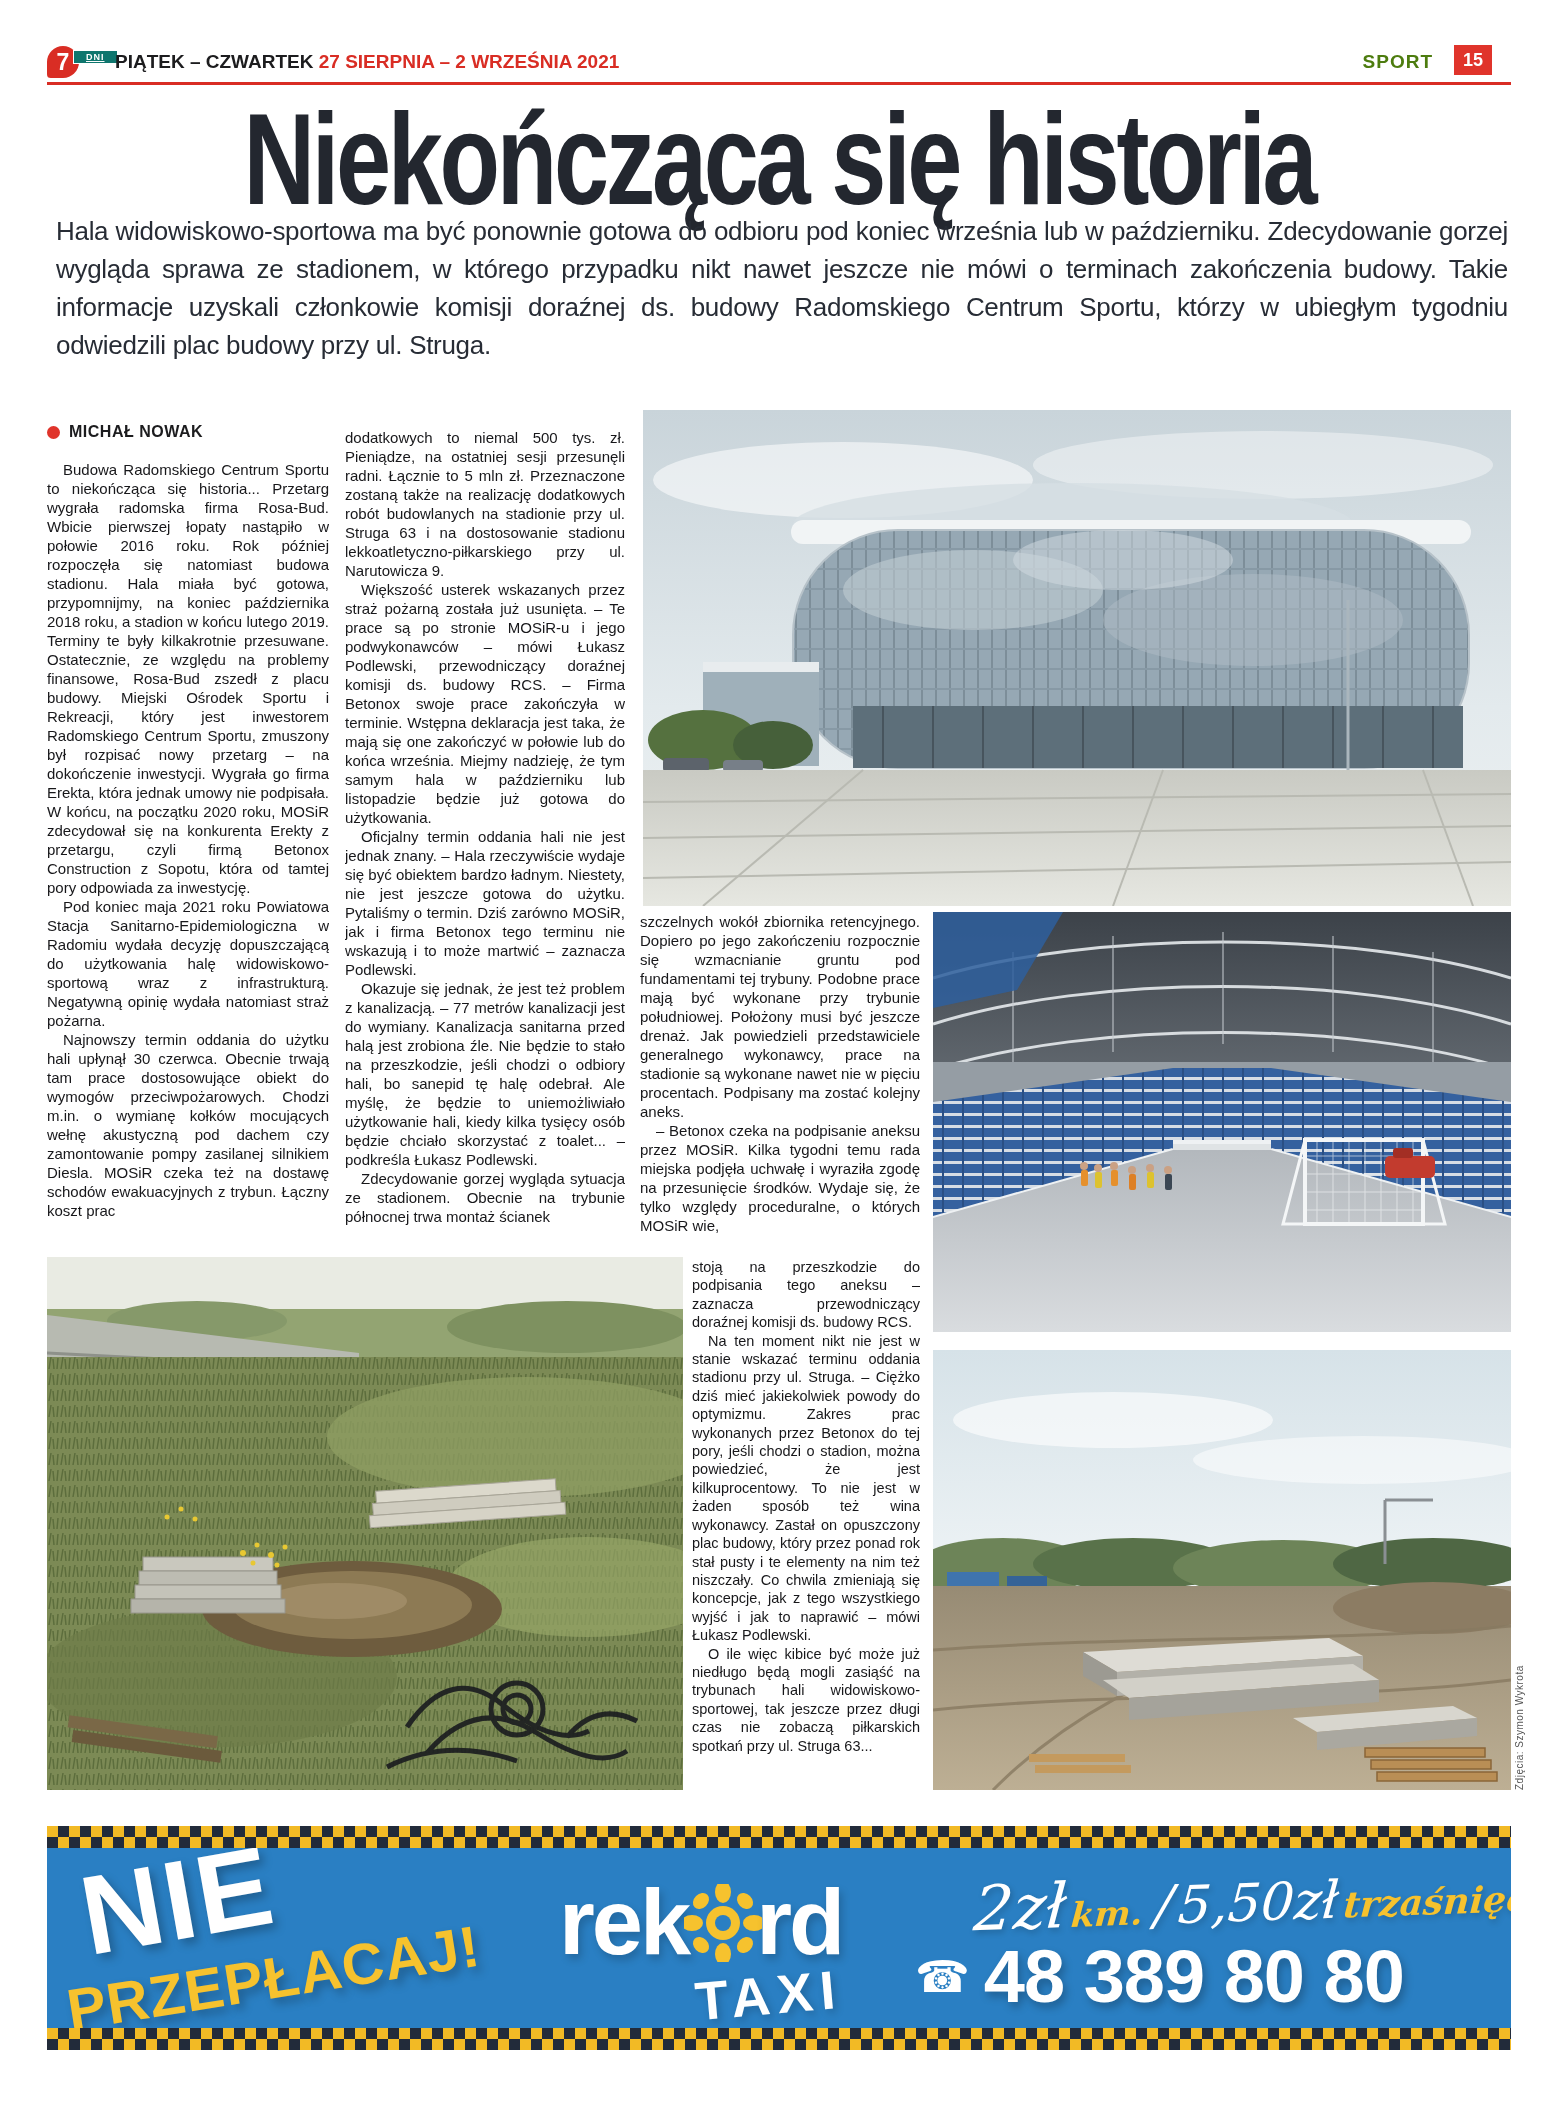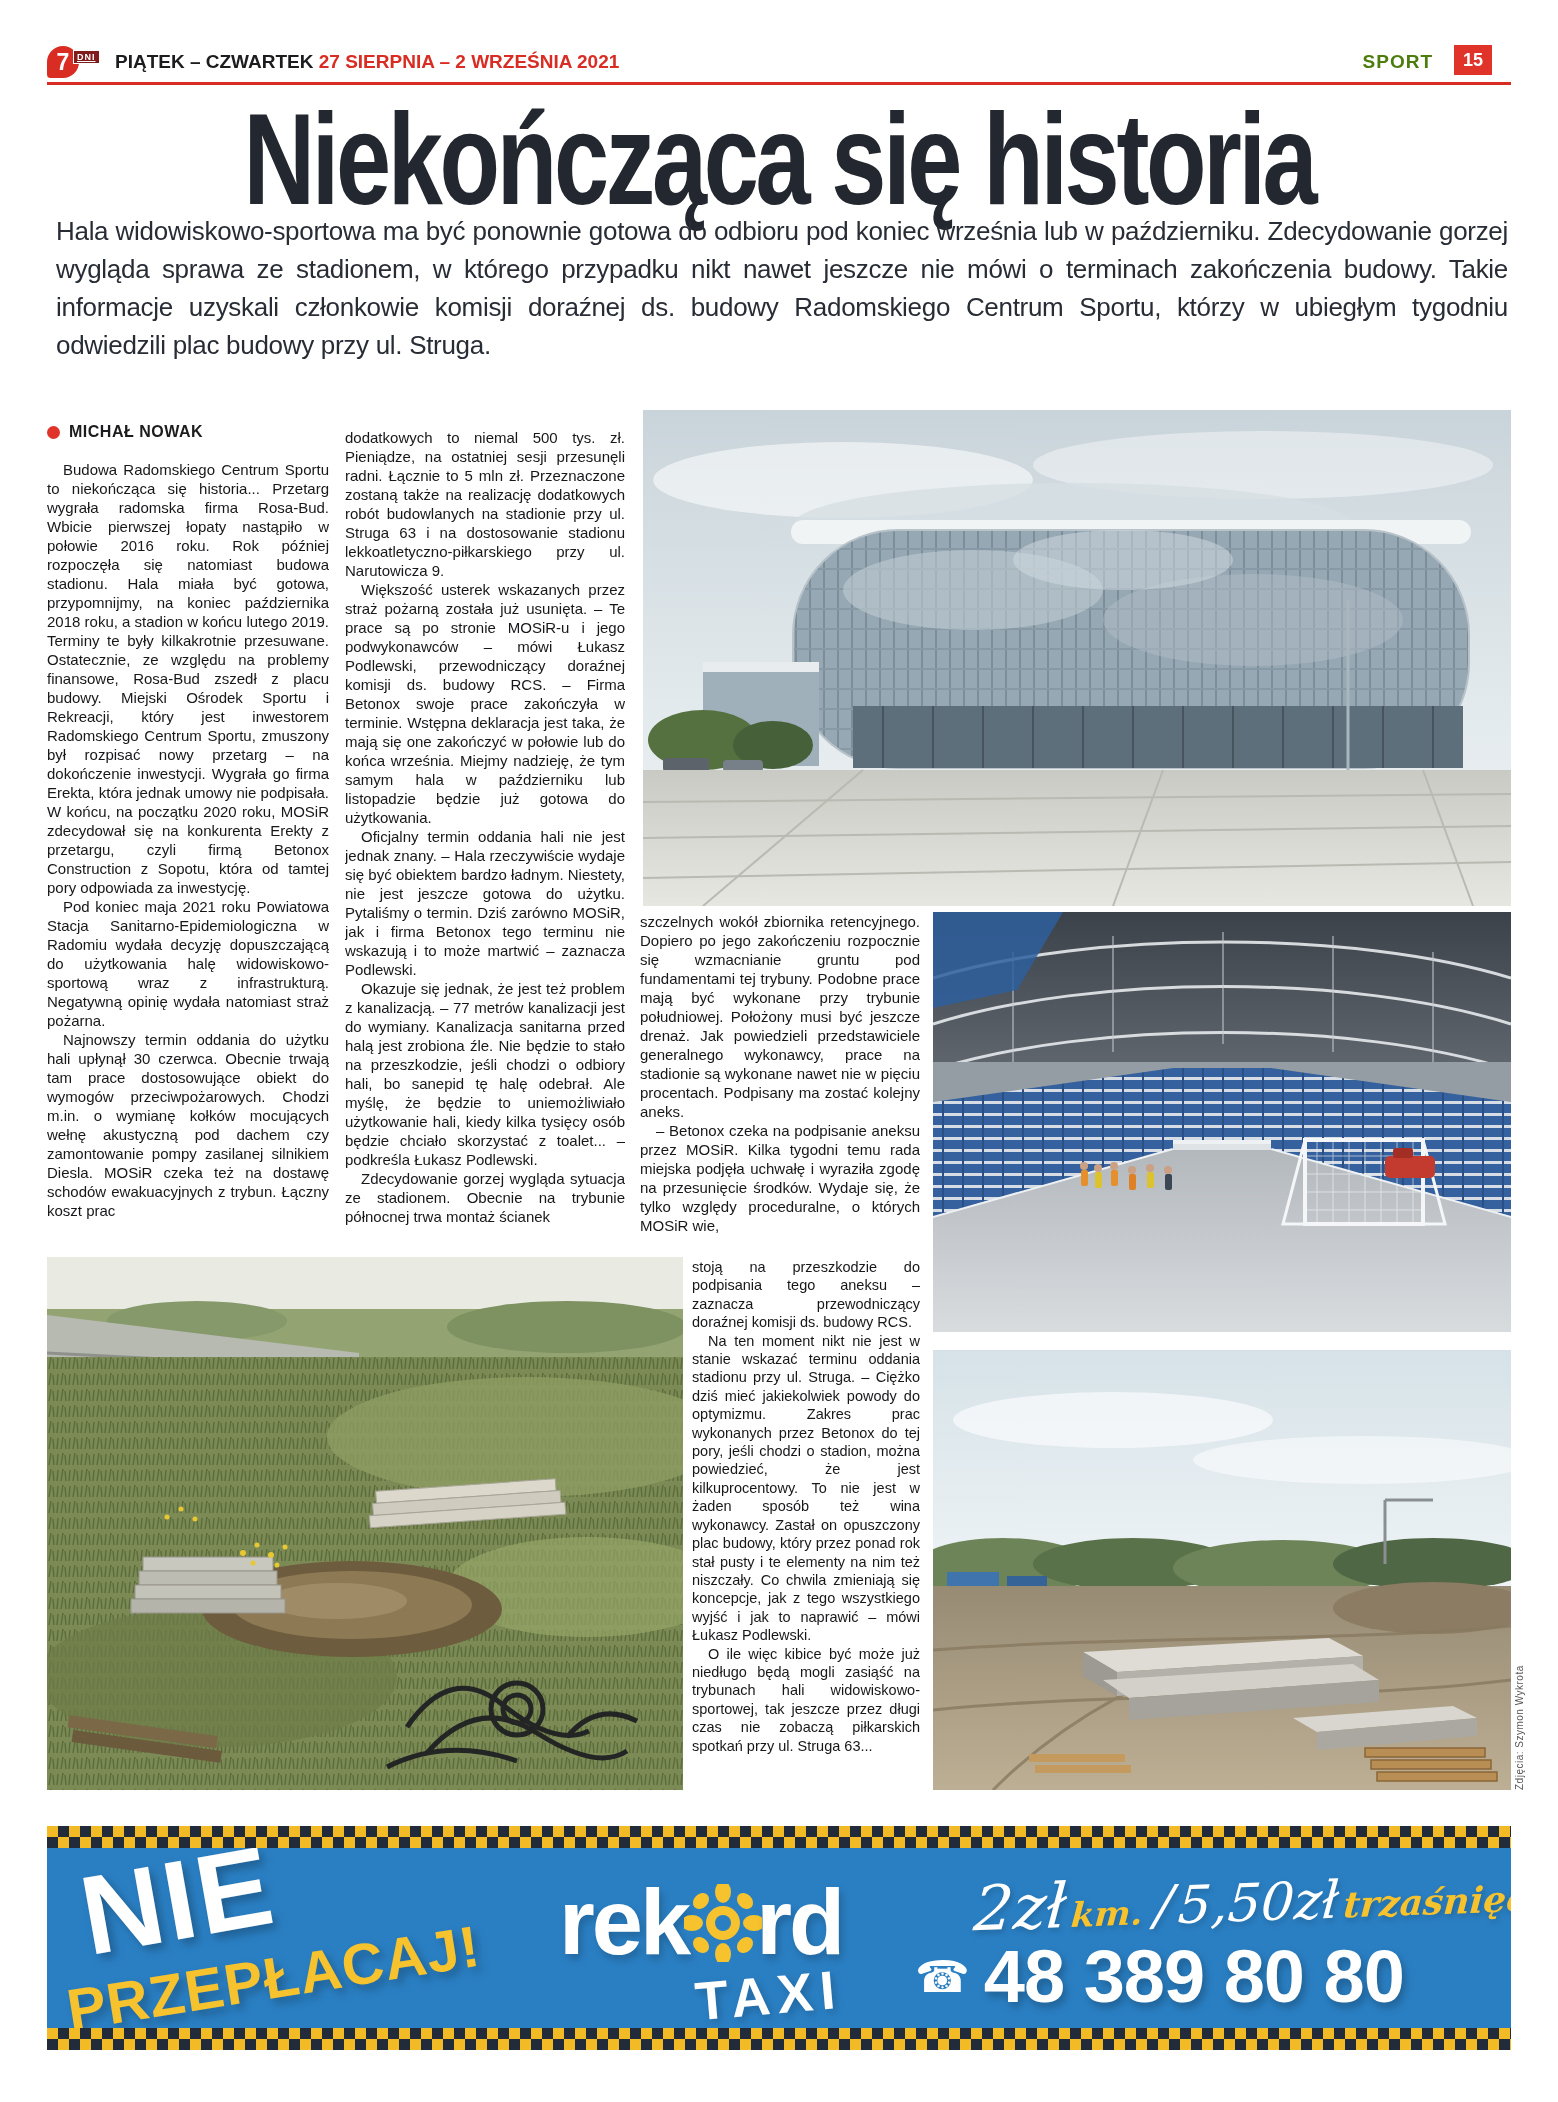--- a/index.html
+++ b/index.html
@@ -6,22 +6,22 @@
   #page{
     position:relative; width:1558px; height:2102px; background:#ffffff;
     margin:0 auto; overflow:hidden;
     font-family:"Liberation Sans", sans-serif; color:#1d1d1f;
   }
   
   .masthead{position:absolute; left:47px; top:46px; width:1464px; height:32px;}
   .logo7{position:absolute; left:0; top:0; width:32px; height:32px; background:#d92d24;
     border-radius:50% 50% 50% 12%; color:#fff; font-weight:bold; font-size:23px;
     display:flex; align-items:center; justify-content:center;}
-  .logo-dni{position:absolute; left:26px; top:4px; background:#7f1d1d; color:#fff;
-    font-size:9px; font-weight:bold; padding:1px 3px; border:1px solid #fff; letter-spacing:1px;text-decoration:underline;}
+  .logo-dni{position:absolute; left:26px; top:4px; background:#0f766e; color:#fff;
+    font-size:9px; font-weight:bold; padding:1px 12px; border:1px solid #fff; letter-spacing:1px;text-decoration:underline;}
   .dateline{position:absolute; left:68px; top:5px; font-size:19px; font-weight:bold; color:#1c1c1e; white-space:nowrap;}
   .dateline .red{color:#d92d24;}
   .section-label{position:absolute; right:78px; top:5px; font-size:19px; font-weight:bold; letter-spacing:1px; color:#4d7c0f;}
   .page-num{position:absolute; right:19px; top:-1px; width:38px; height:30px; background:#e0342b;
     color:#fff; font-weight:bold; font-size:18px; display:flex; align-items:center; justify-content:center;}
   .top-rule{position:absolute; left:47px; top:82px; width:1464px; height:3px; background:#d92d24;}
   
   .headline{position:absolute; left:79px; top:84px; width:1400px; height:120px;
     font-size:118px; font-weight:bold; color:#23272f; text-align:center; white-space:nowrap;
     letter-spacing:-4px; transform:scale(0.84,1.1); transform-origin:center top;}

